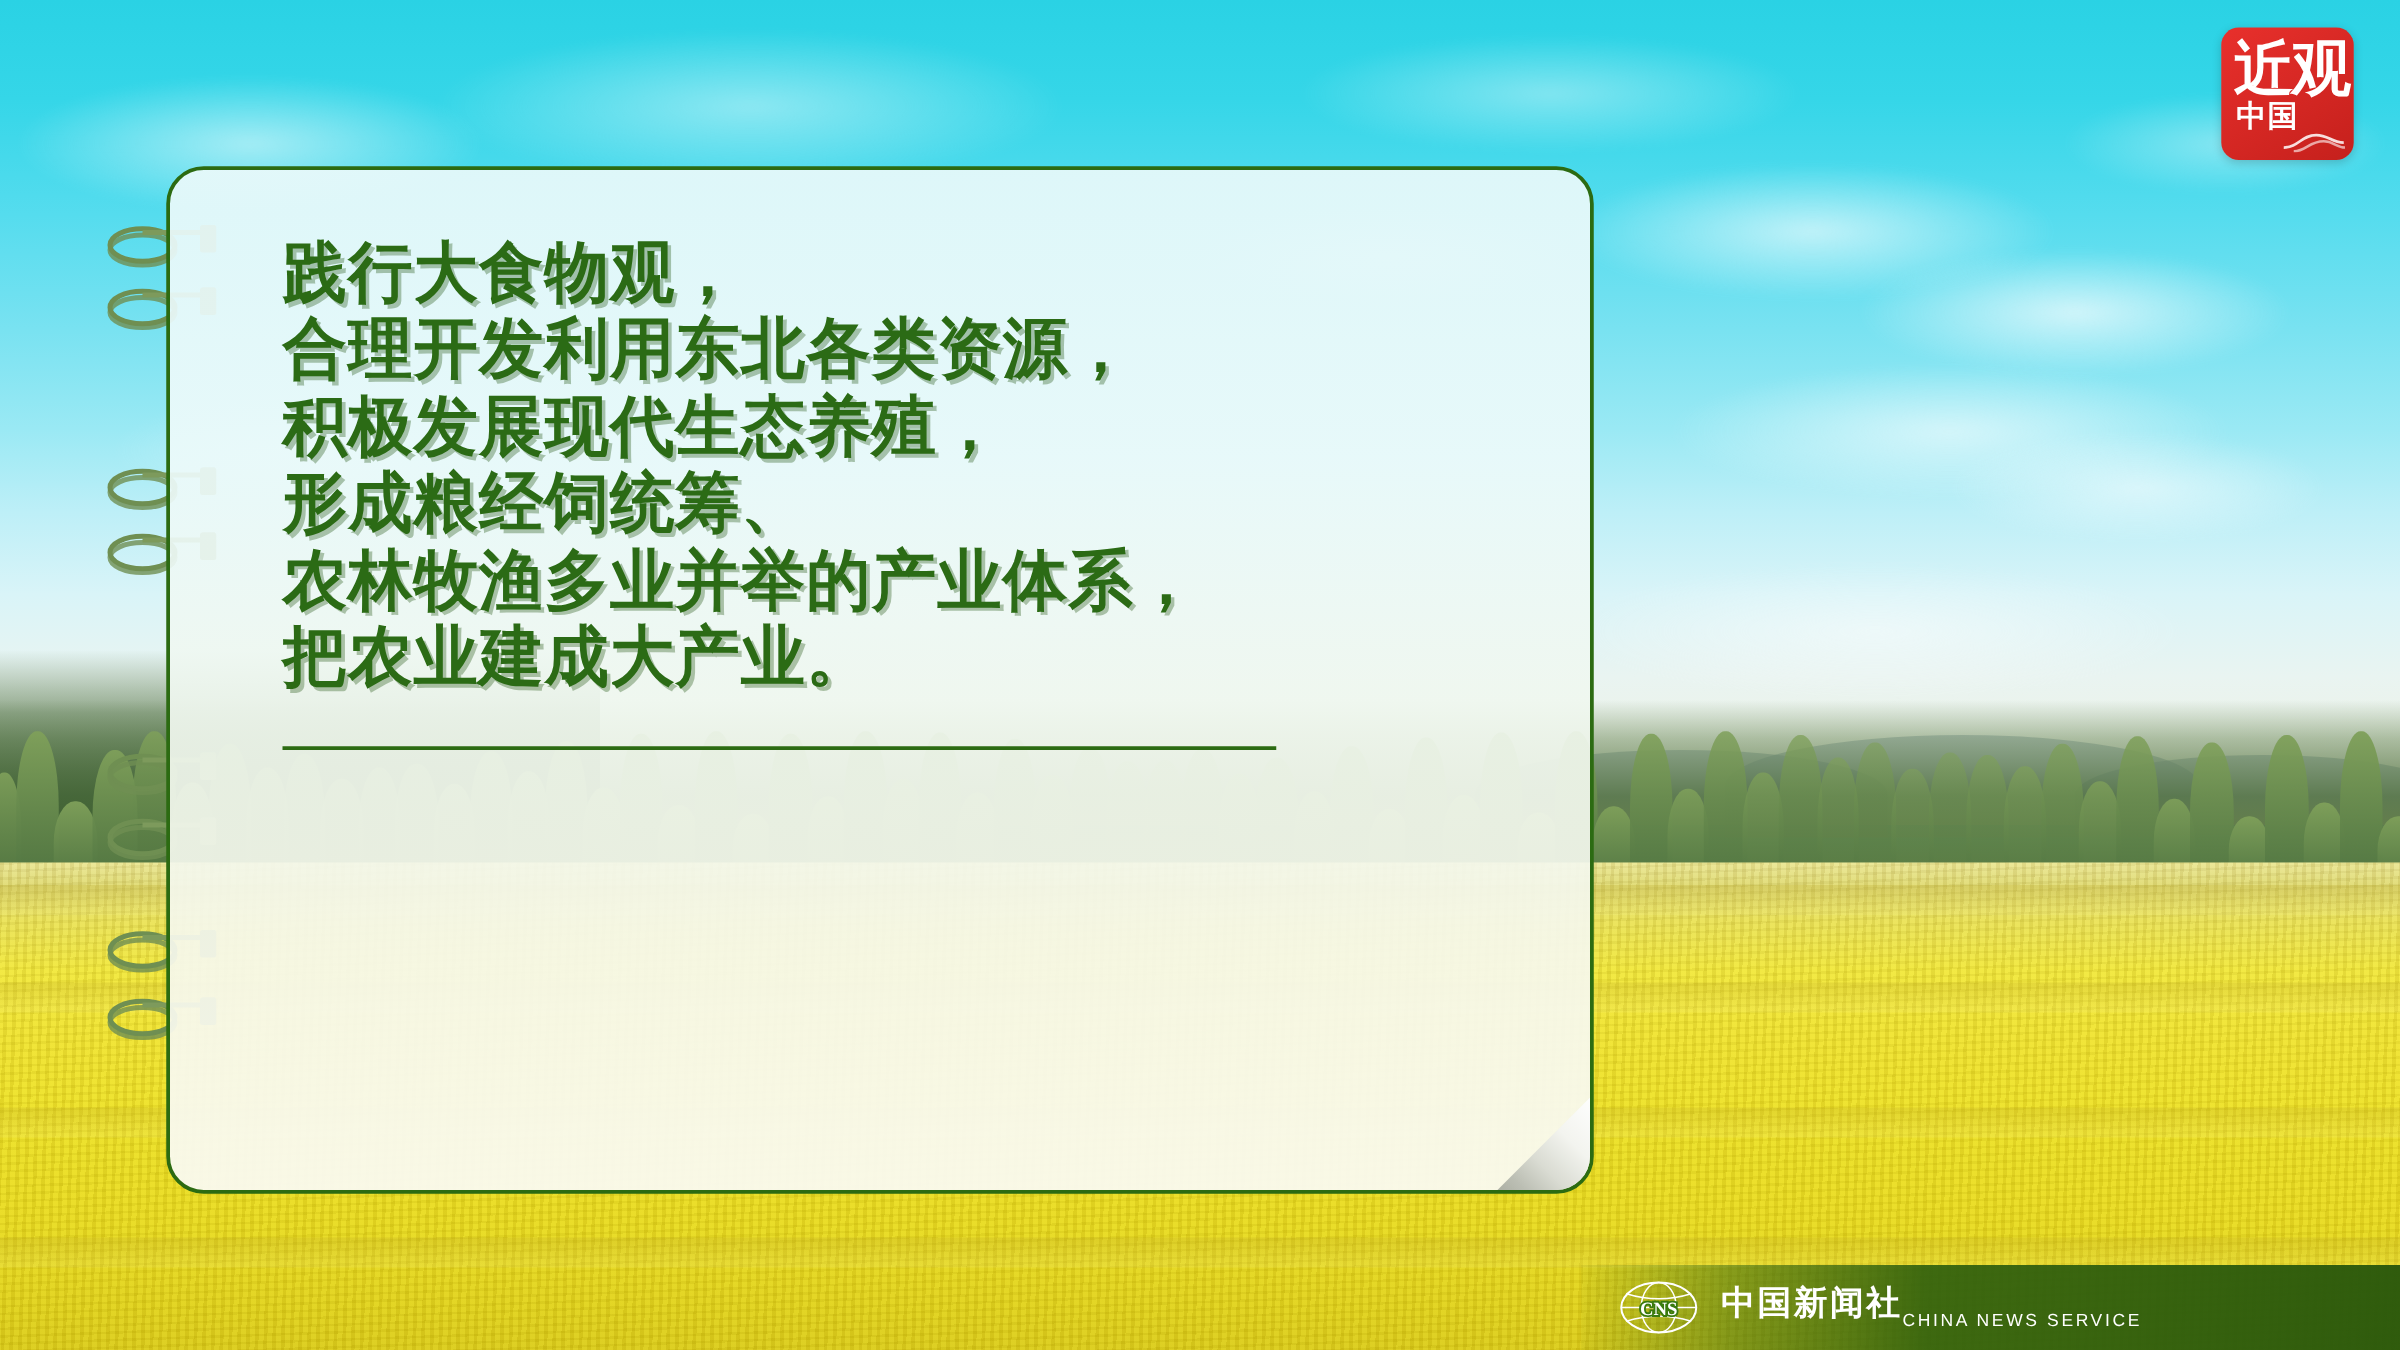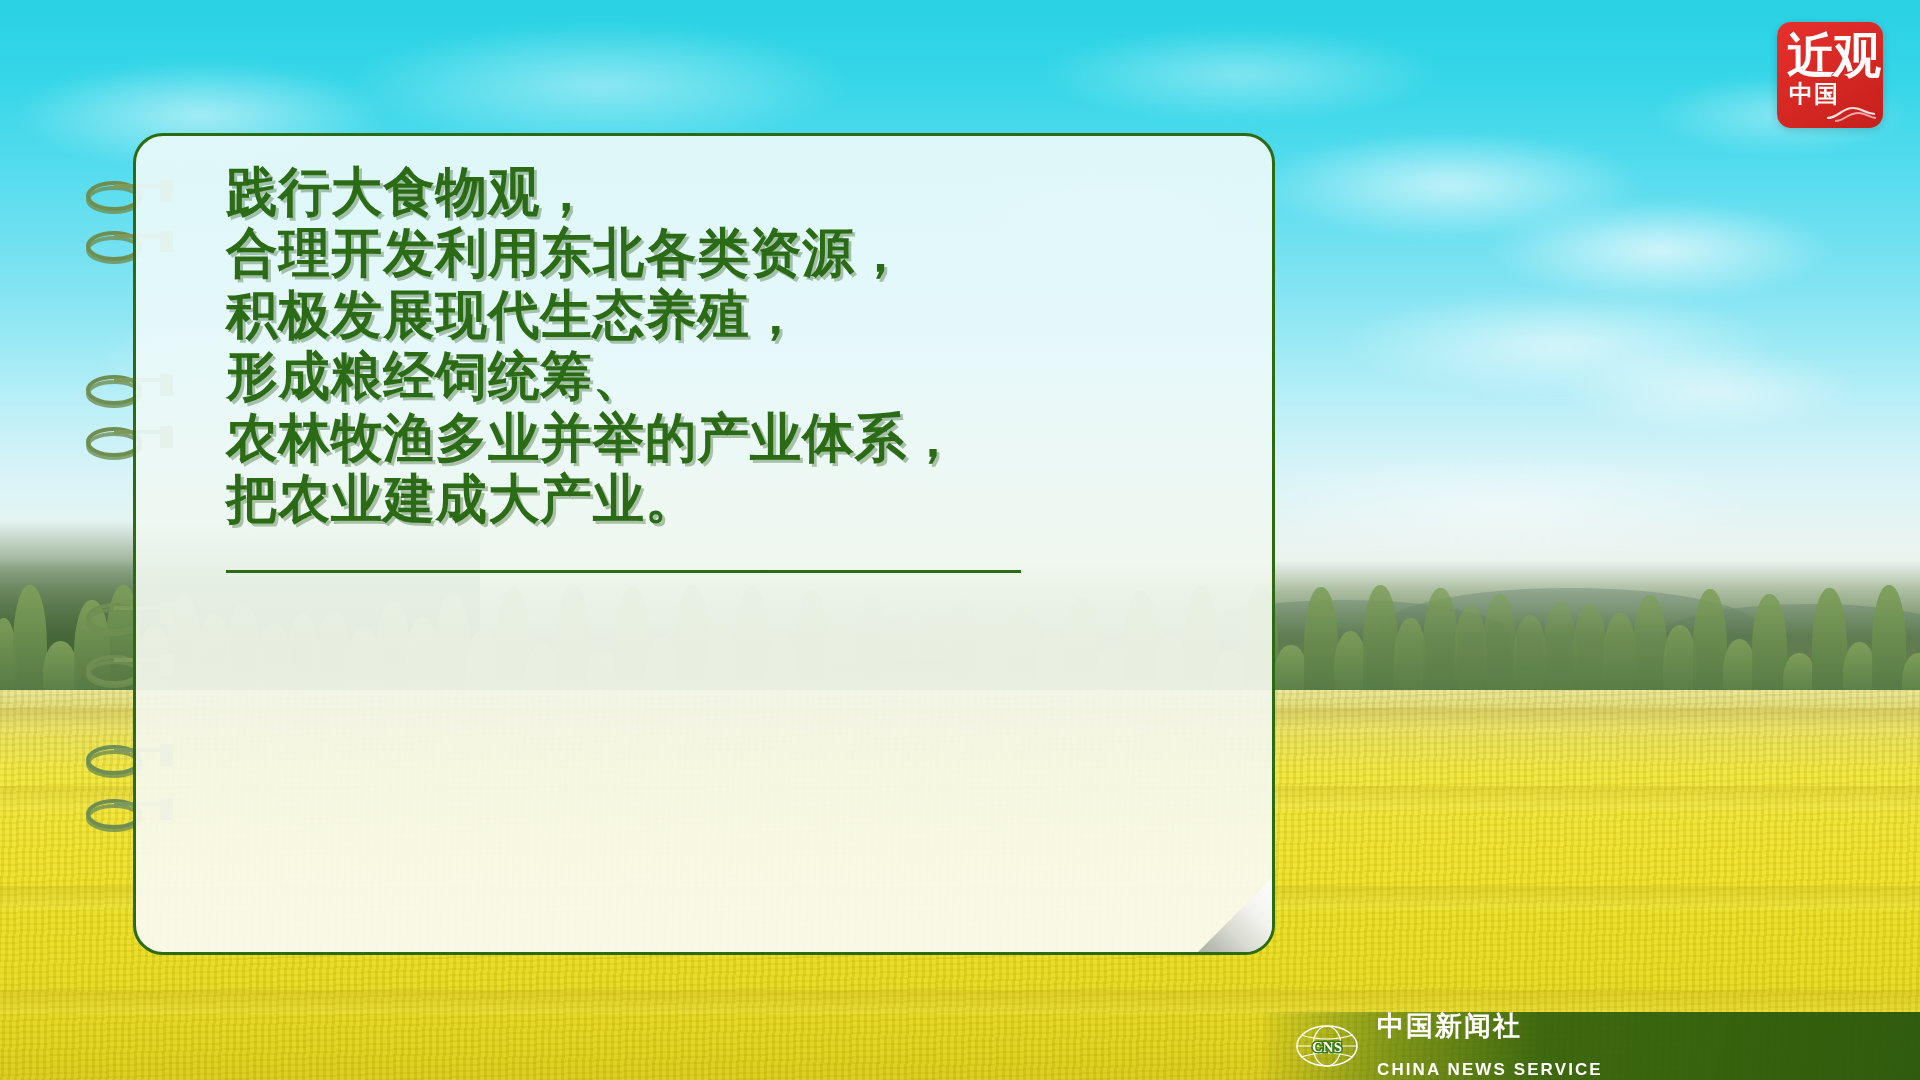--- a/index.html
+++ b/index.html
@@ -107,21 +107,21 @@
     border-radius:30px;
     background:
       linear-gradient(180deg,
         rgba(233,249,250,.93) 0%,
         rgba(236,250,250,.93) 28%,
         rgba(240,247,238,.92) 55%,
         rgba(246,248,236,.93) 75%,
         rgba(250,250,240,.95) 100%);
     overflow:hidden;
   }
-  #card-inner { position:absolute; inset:0; padding:25px 0 0 90px; }
+  #card-inner { position:absolute; inset:0; padding:52px 0 0 90px; }
 
   .quote { margin-top:0; }
   .quote-line {
     color:#2b6b15;
     font-size:53px;
     line-height:1.16;
     font-weight:800;
     letter-spacing:1px;
     white-space:nowrap;
     text-shadow:3px 3px 0 rgba(40,90,22,.35);
@@ -191,28 +191,28 @@
     position:absolute; right:6px; bottom:6px; width:52px; height:22px;
   }
 
   
   #footer {
     position:absolute; left:1265px; top:1012px; width:655px; height:68px;
     background:linear-gradient(90deg, rgba(60,110,20,.05) 0%, rgba(60,108,18,.55) 18%, rgba(48,96,14,.92) 42%, rgba(42,88,12,.97) 100%);
     display:flex; align-items:center; gap:18px; padding-left:30px;
   }
   #cns-logo { width:64px; height:44px; flex:0 0 auto; }
-  .fblock { display:flex; flex-direction:column; justify-content:center; }
+  .fblock { display:flex; flex-direction:row; justify-content:center; }
   .fcn {
     color:#fff; font-size:27px; font-weight:700; line-height:1.05;
     letter-spacing:2px; font-family:"Liberation Serif","DejaVu Serif",serif;
   }
   .fen {
-    color:#fff; font-size:17px; letter-spacing:2.1px; line-height:1.2;
-    margin-top:20px; font-weight:700;
+    color:#fff; font-size:14px; letter-spacing:2.1px; line-height:1.2;
+    margin-top:20px; font-weight:400;
   }
 </style>
 </head>
 <body>
 
 <div id="bg">
   <div class="sky">
     <div class="cloud c1"></div>
     <div class="cloud c2"></div>
     <div class="cloud c3"></div>

